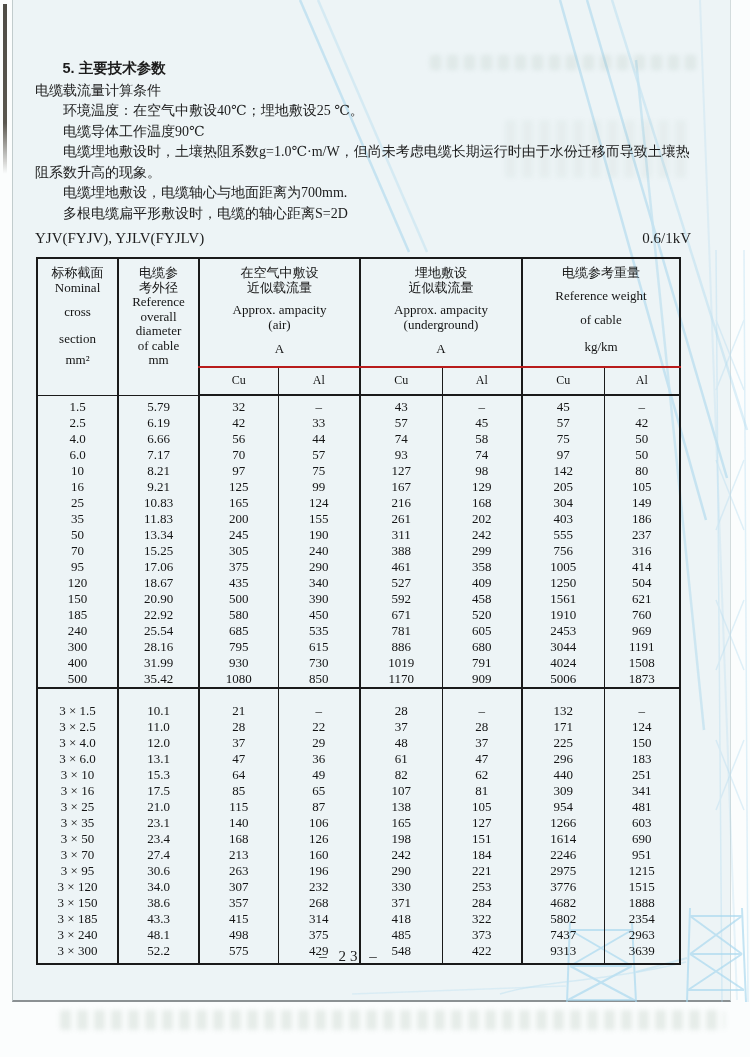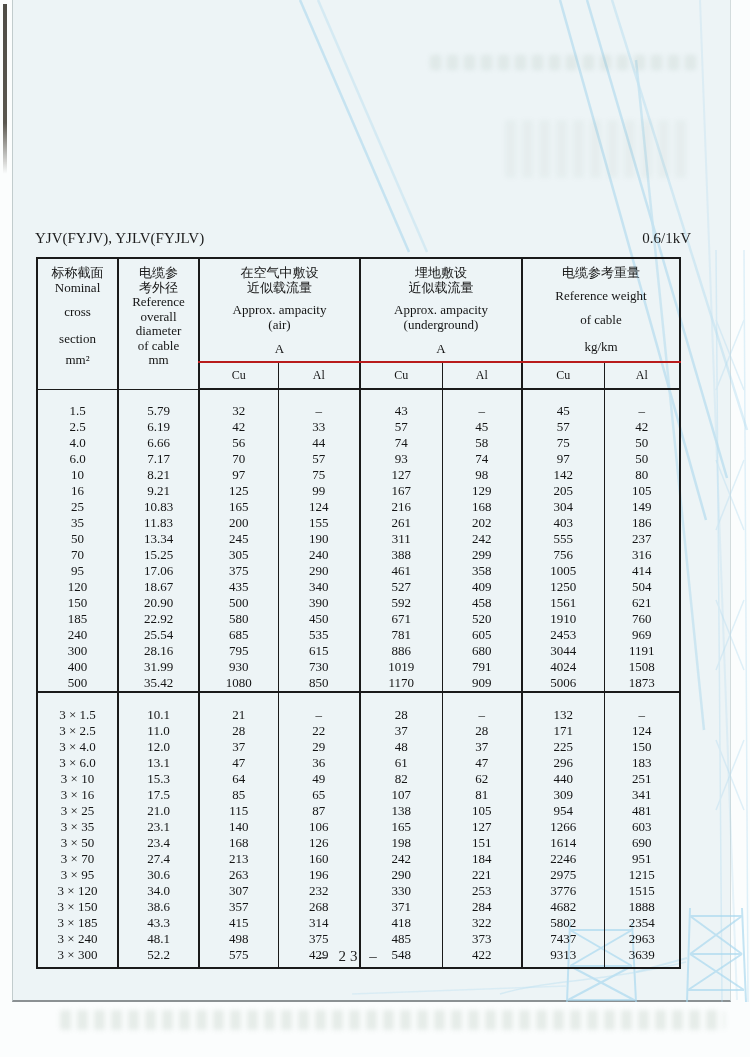--- a/index.html
+++ b/index.html
@@ -48,36 +48,36 @@
   .tbl-wrap { position:absolute; left:24px; top:257px; }
   table {
     border-collapse:collapse; table-layout:fixed; width:643px;
     font-size:13px; color:#141414;
   }
   th, td { font-weight:normal; background:transparent; }
   thead th { vertical-align:top; }
   .hcell { display:flex; flex-direction:column; align-items:center; height:100%; padding-top:7px; line-height:14.5px; }
   .hcell.tall { padding-bottom:5px; }
   .gap8 { margin-top:8px; } .gap10 { margin-top:10px; } .gap12 { margin-top:12px; }
-  .push-bottom { margin-top:auto; margin-bottom:16px; }
+  .push-bottom { margin-top:auto; margin-bottom:22px; }
   tr.group-row th { height:100px; border-bottom:1px solid #1a1a1a; }
   tr.group-row th.span2 { border-bottom:2px solid #b91c1c; }
   tr.sub-row th { height:26px; border-bottom:2px solid #1a1a1a; text-align:center; vertical-align:middle; font-size:12px;margin-top:6px; }
   
   table { border:2px solid #1a1a1a; }
   tr.group-row th + th { border-left:2px solid #1a1a1a; }
   tr.sub-row th { border-left:1px solid #1a1a1a; }
   tr.sub-row th.cu { border-left:2px solid #1a1a1a; }
   tr.sub-row th.first { border-left:2px solid #1a1a1a; }
   tbody td { text-align:center; height:16px; line-height:16px; border-left:1px solid #1a1a1a; }
   tbody td:nth-child(1) { border-left:none; }
   tbody td:nth-child(2), tbody td:nth-child(3),
   tbody td:nth-child(5), tbody td:nth-child(7) { border-left:2px solid #1a1a1a; }
   tbody tr.section-start td { border-top:2px solid #1a1a1a; padding-top:14px; }
-  tbody tr.first-data td { padding-top:13px; }
+  tbody tr.first-data td { padding-top:3px; }
   tbody tr.last-data td { padding-bottom:4px; }
   
   .page-num { position:absolute; left:288px; top:948px; width:100px; text-align:center; font-size:15px; letter-spacing:4px; }
 </style>
 </head>
 <body>
 
 <div class="sheet"></div>
 <div class="scan-strip"></div>
 
@@ -110,20 +110,29 @@
     <path d="M352 994 L566 986" opacity="0.4" stroke-width="1.5"></path>
   </g>
 </svg>
 
 <div class="ghost" style="left:430px; top:55px; width:268px; height:15px;"></div>
 <div class="ghost" style="left:505px; top:120px; width:185px; height:58px; opacity:0.14;"></div>
 <div class="ghost" style="left:60px; top:1010px; width:665px; height:20px; opacity:0.38;"></div>
 
 <div class="content">
 
+  <div class="intro">
+    <p class="title">5. 主要技术参数</p>
+    <p>电缆载流量计算条件</p>
+    <p class="ind">环境温度：在空气中敷设40℃；埋地敷设25 ℃。</p>
+    <p class="ind">电缆导体工作温度90℃</p>
+    <p class="ind">电缆埋地敷设时，土壤热阻系数g=1.0℃·m/W，但尚未考虑电缆长期运行时由于水份迁移而导致土壤热阻系数升高的现象。</p>
+    <p class="ind">电缆埋地敷设，电缆轴心与地面距离为700mm.</p>
+    <p class="ind">多根电缆扁平形敷设时，电缆的轴心距离S=2D</p>
+  </div>
 
   <div class="caption-row">
     <span class="caption-left">YJV(FYJV), YJLV(FYJLV)</span>
     <span class="caption-right">0.6/1kV</span>
   </div>
 
   <div class="tbl-wrap">
     <table>
       <colgroup>
         <col style="width:81px">

